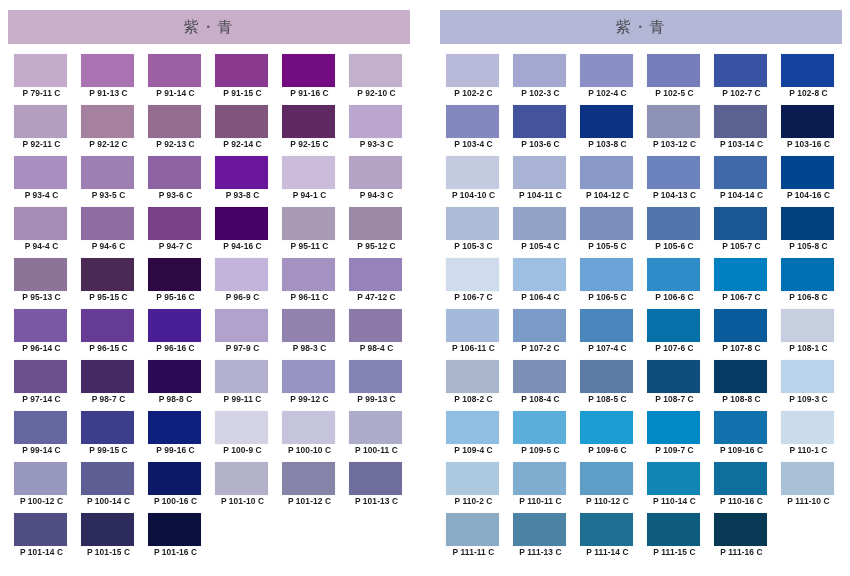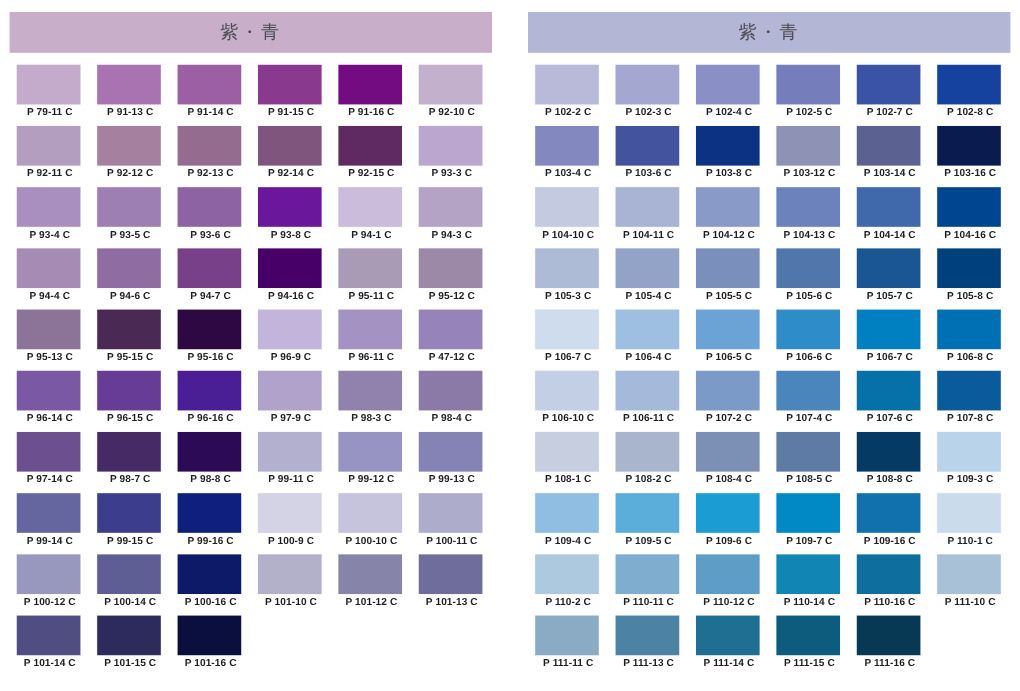--- a/index.html
+++ b/index.html
@@ -436,24 +436,20 @@
         </div>
         <div class="cell">
           <div class="chip" style="background: rgb(0, 128, 192);"></div>
           <div class="chip-label" style="color: rgb(29, 29, 34);">P 106-7 C</div>
         </div>
         <div class="cell">
           <div class="chip" style="background: rgb(0, 112, 181);"></div>
           <div class="chip-label" style="color: rgb(29, 29, 34);">P 106-8 C</div>
         </div>
         <div class="cell">
-          <div class="chip" style="background: rgb(195, 207, 229);"></div>
-          <div class="chip-label" style="color: rgb(29, 29, 34);">P 106-10 C</div>
-        </div>
-        <div class="cell">
           <div class="chip" style="background: rgb(165, 186, 219);"></div>
           <div class="chip-label" style="color: rgb(29, 29, 34);">P 106-11 C</div>
         </div>
         <div class="cell">
           <div class="chip" style="background: rgb(123, 154, 200);"></div>
           <div class="chip-label" style="color: rgb(29, 29, 34);">P 107-2 C</div>
         </div>
         <div class="cell">
           <div class="chip" style="background: rgb(74, 133, 187);"></div>
           <div class="chip-label" style="color: rgb(29, 29, 34);">P 107-4 C</div>
@@ -474,20 +470,24 @@
           <div class="chip" style="background: rgb(169, 181, 205);"></div>
           <div class="chip-label" style="color: rgb(29, 29, 34);">P 108-2 C</div>
         </div>
         <div class="cell">
           <div class="chip" style="background: rgb(123, 144, 180);"></div>
           <div class="chip-label" style="color: rgb(29, 29, 34);">P 108-4 C</div>
         </div>
         <div class="cell">
           <div class="chip" style="background: rgb(93, 123, 165);"></div>
           <div class="chip-label" style="color: rgb(29, 29, 34);">P 108-5 C</div>
+        </div>
+        <div class="cell">
+          <div class="chip" style="background: rgb(15, 78, 124);"></div>
+          <div class="chip-label" style="color: rgb(29, 29, 34);">P 108-7 C</div>
         </div>
         <div class="cell">
           <div class="chip" style="background: rgb(4, 58, 99);"></div>
           <div class="chip-label" style="color: rgb(29, 29, 34);">P 108-8 C</div>
         </div>
         <div class="cell">
           <div class="chip" style="background: rgb(185, 211, 234);"></div>
           <div class="chip-label" style="color: rgb(29, 29, 34);">P 109-3 C</div>
         </div>
         <div class="cell">

